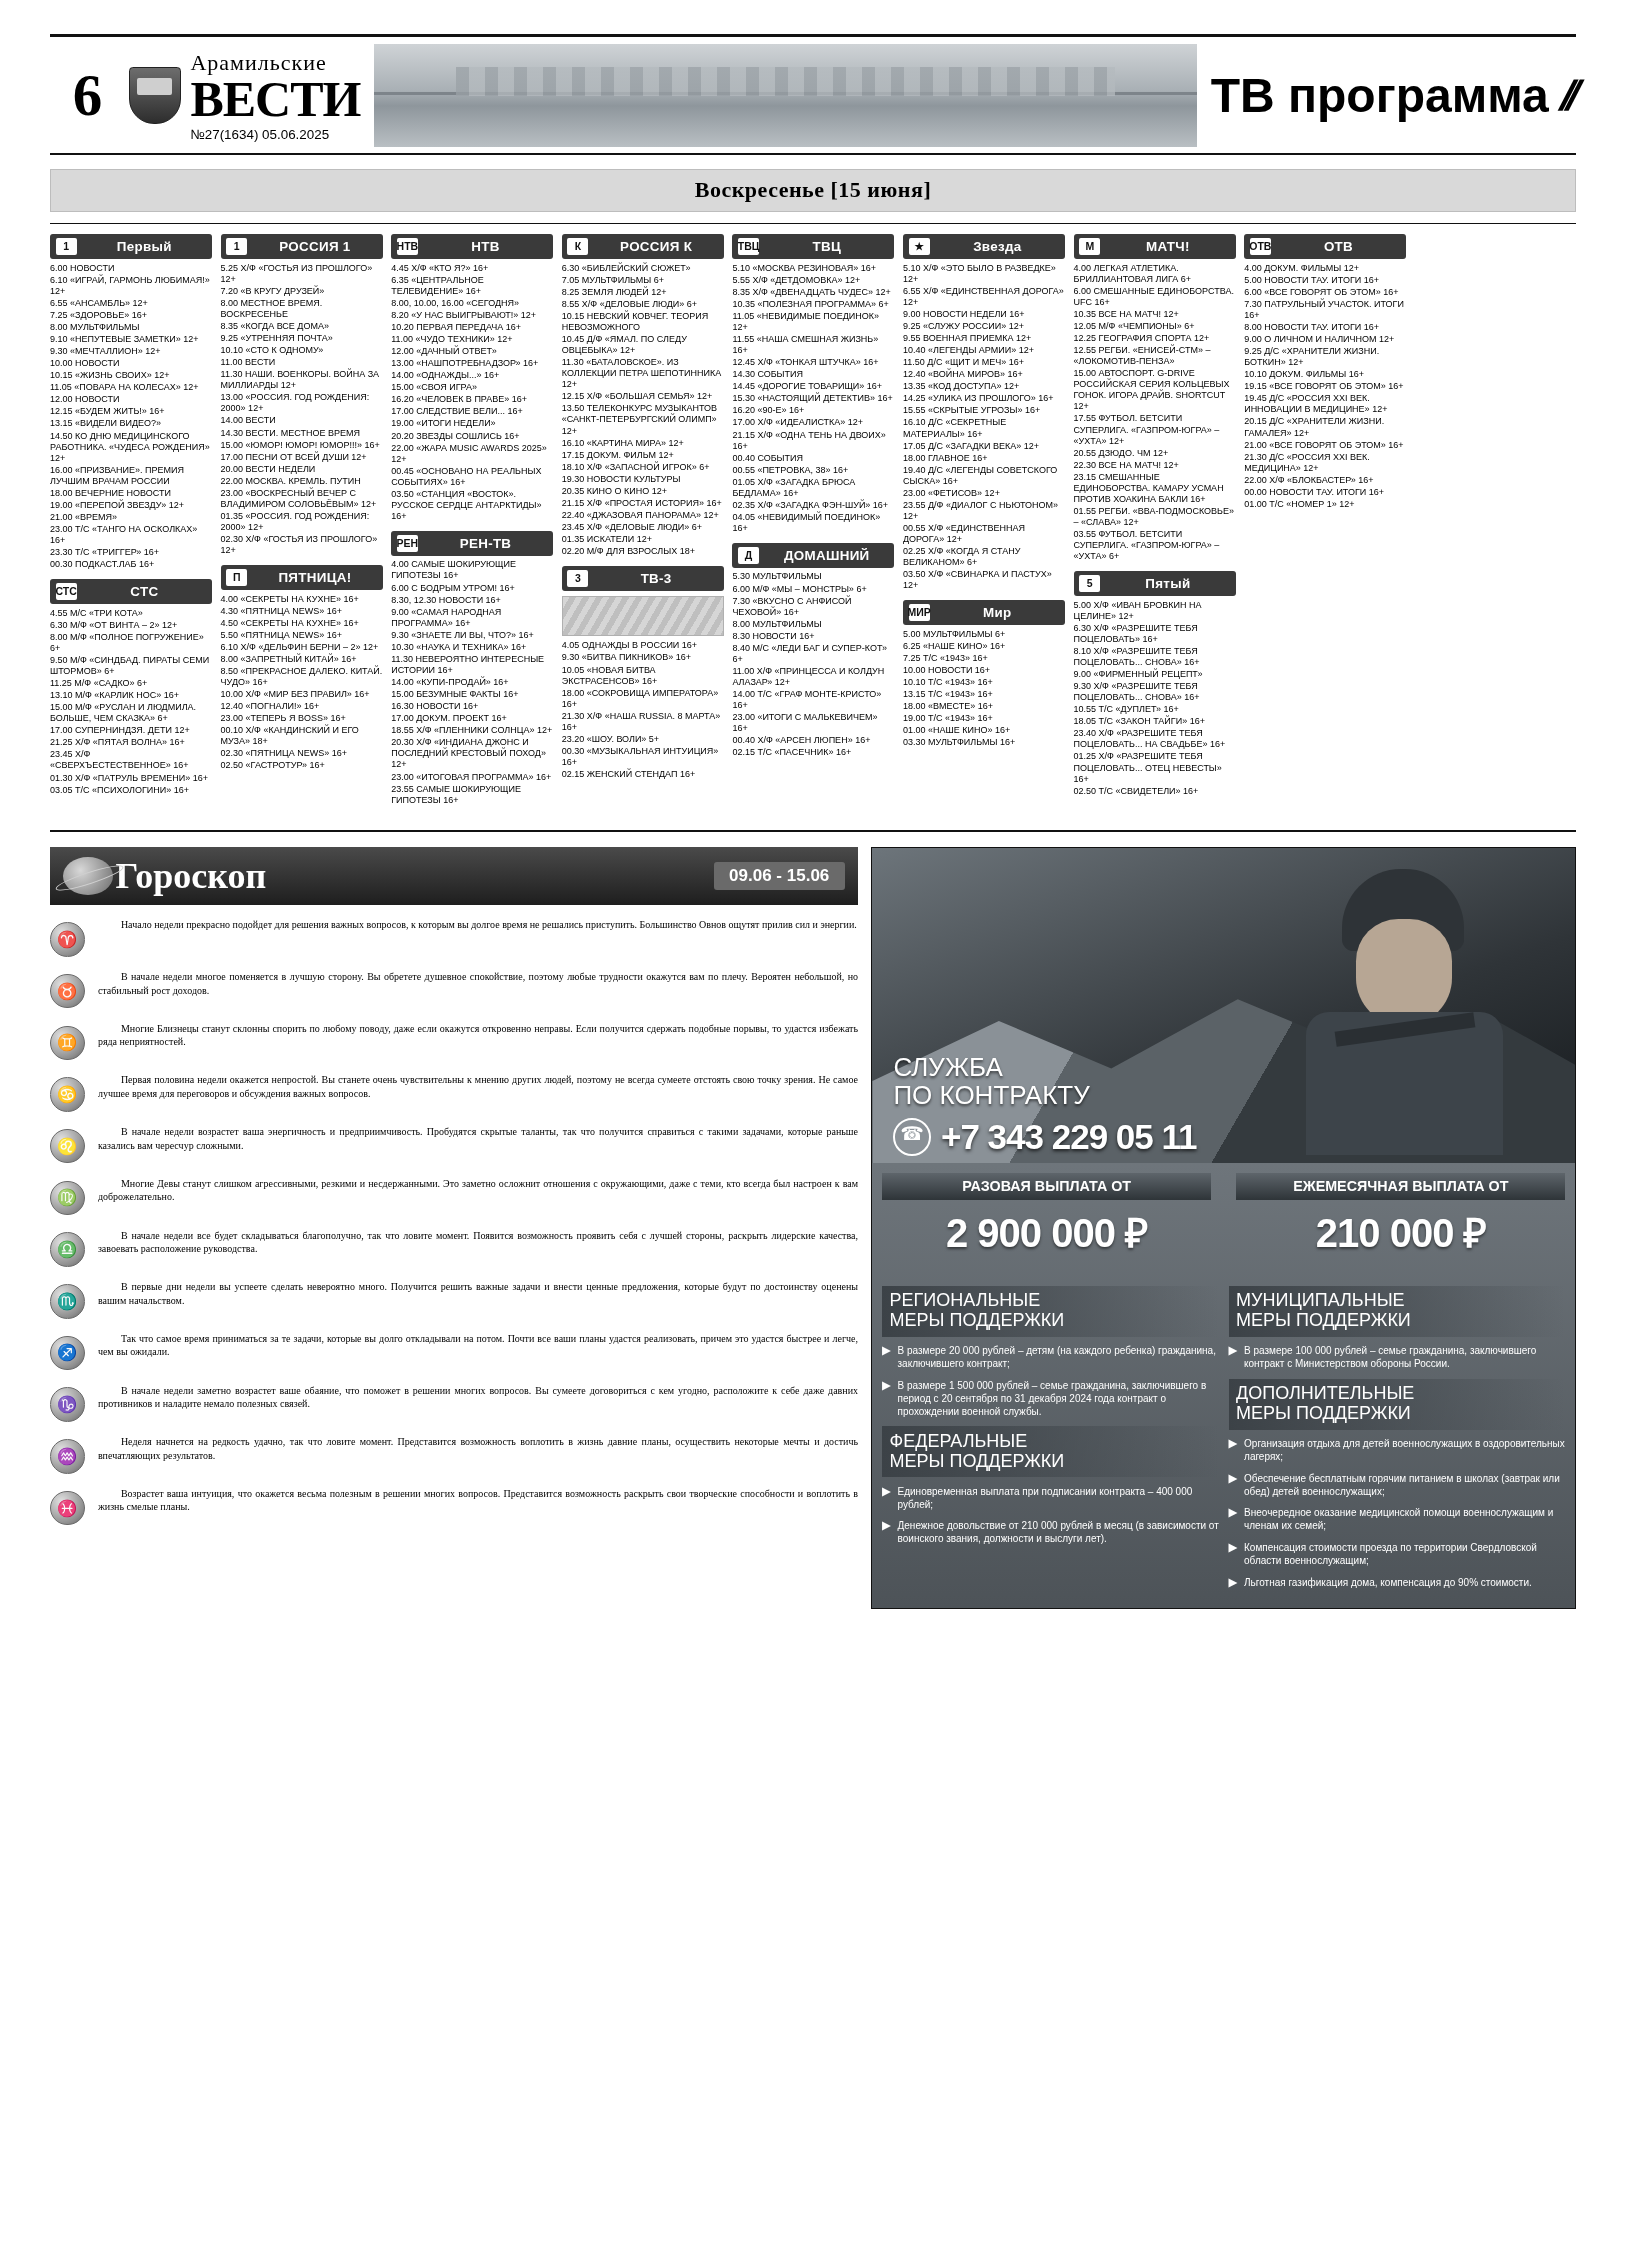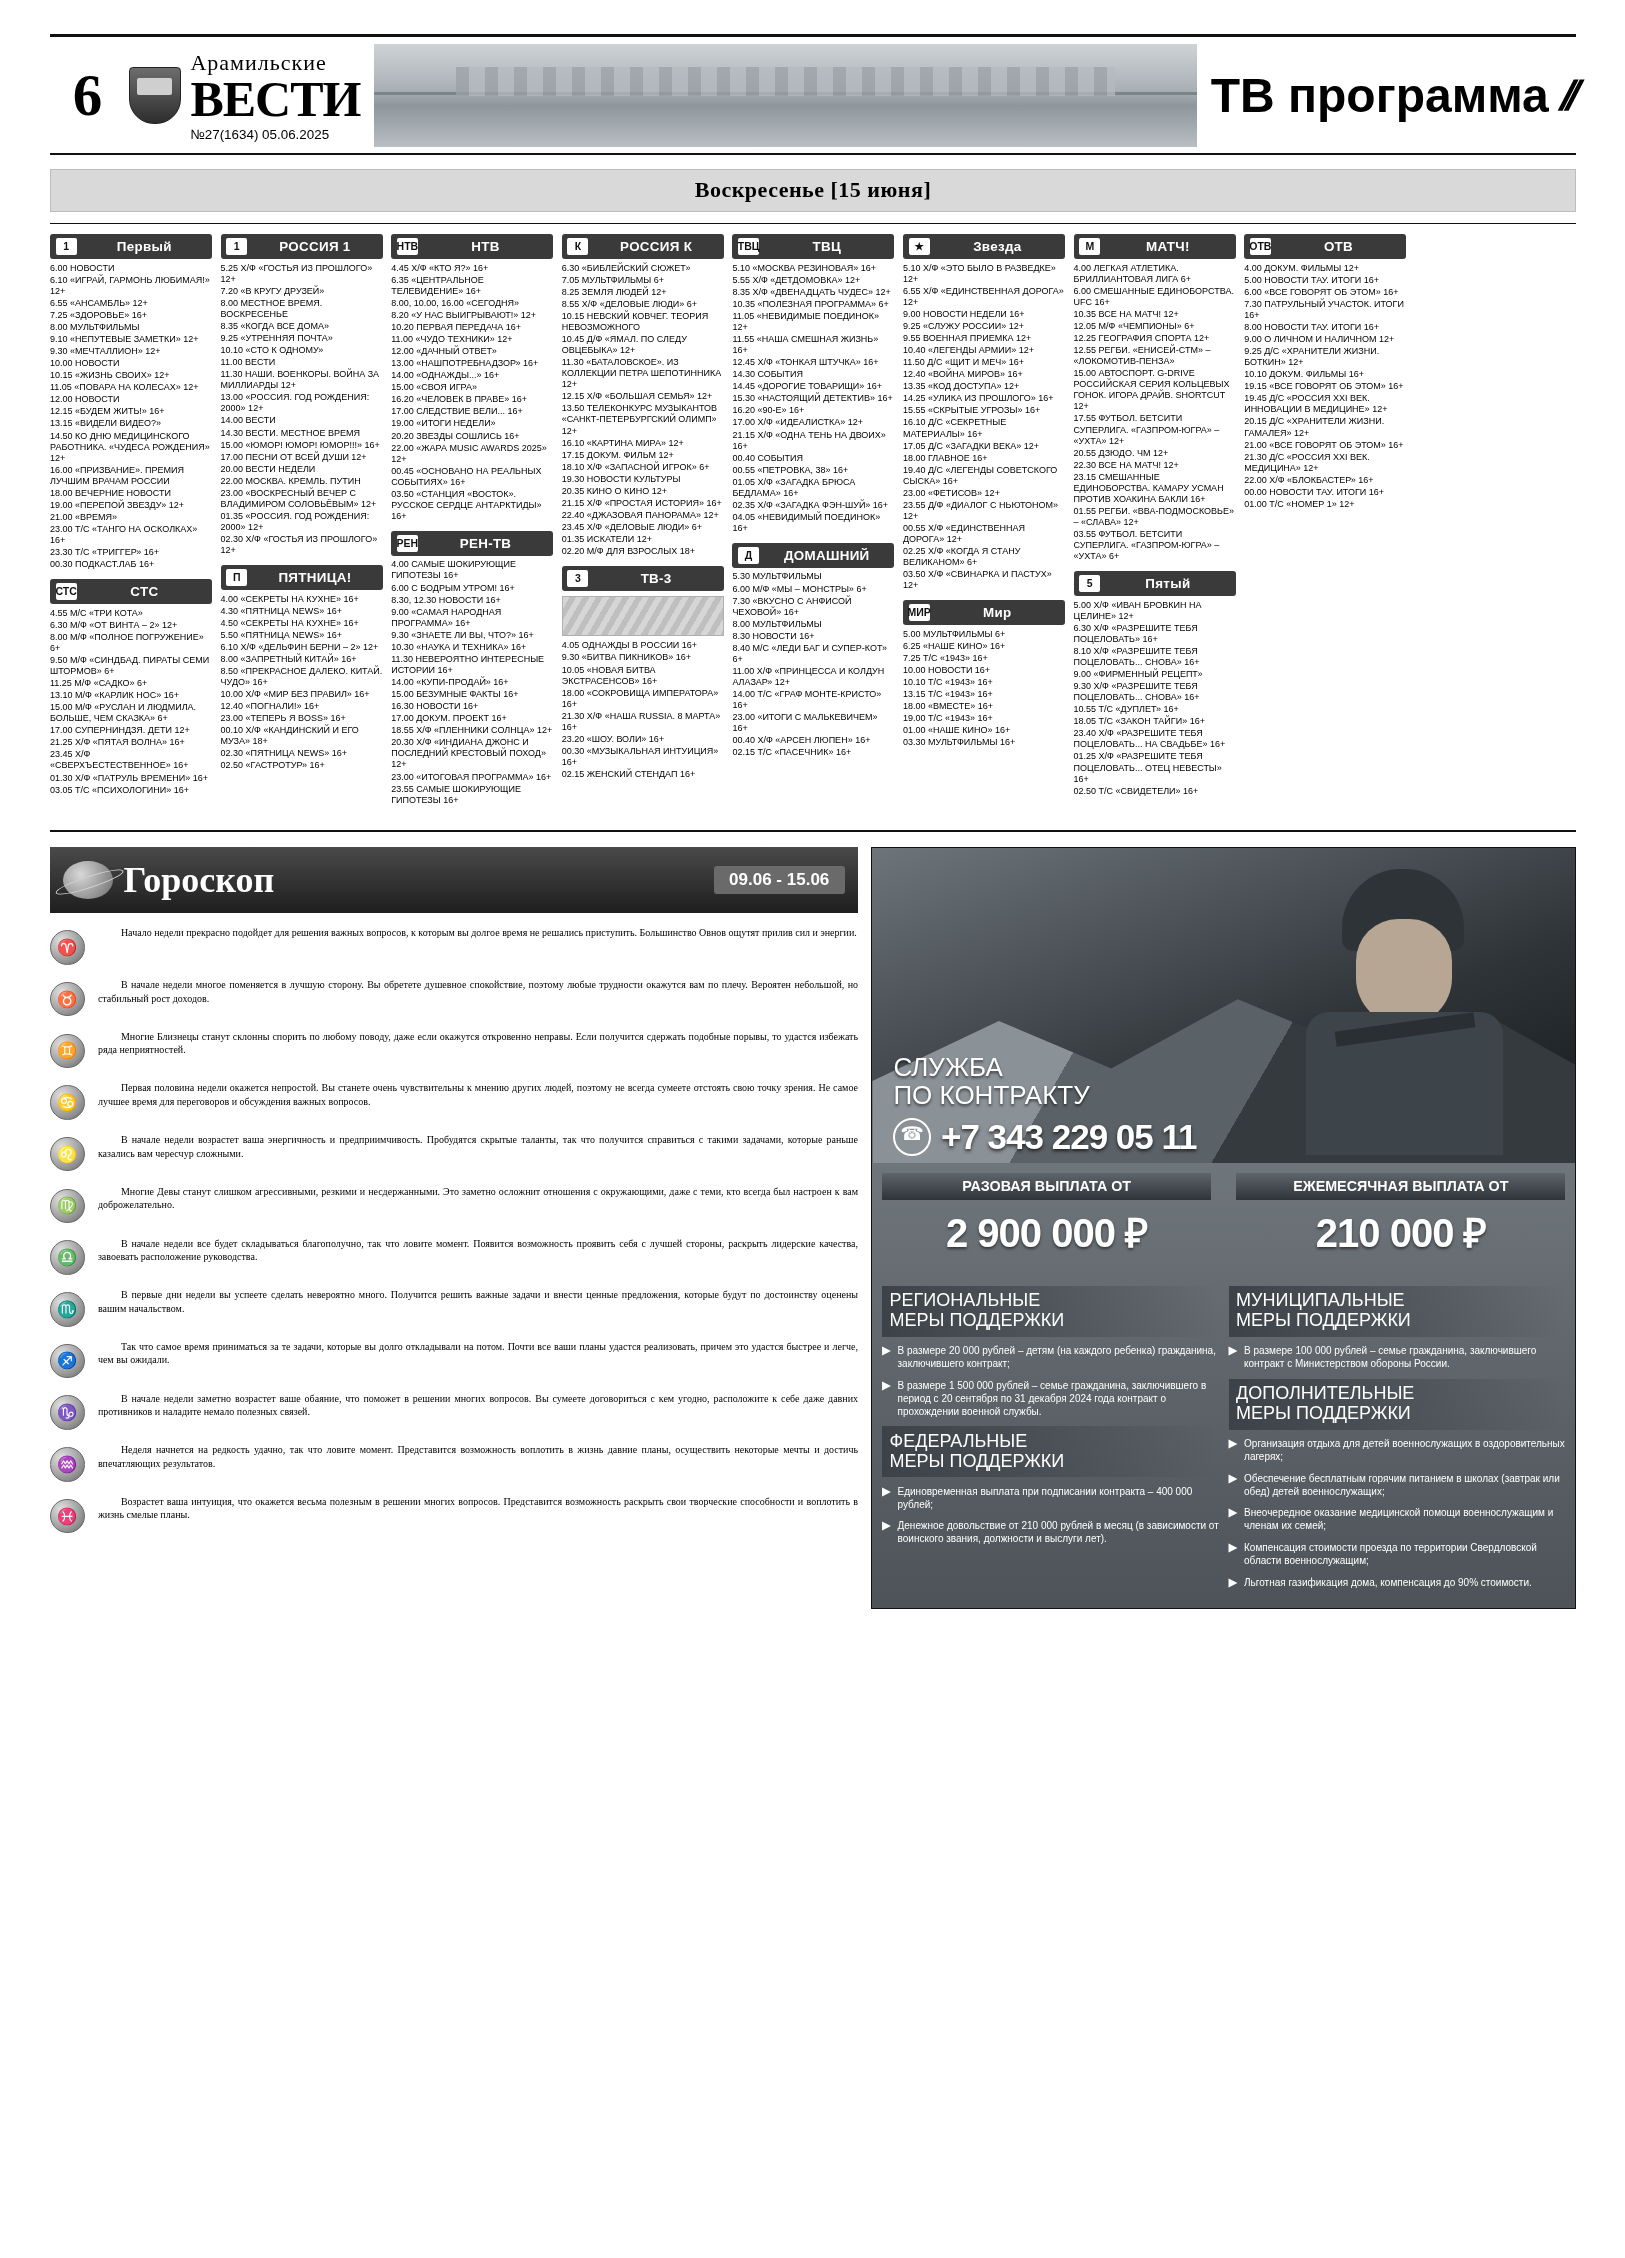--- a/index.html
+++ b/index.html
@@ -42,21 +42,21 @@
   .chanhdr{background:#3a3a3a;color:#fff;height:25px;display:flex;align-items:center;gap:5.7px;padding:0 5.7px;border-radius:2.9px;}
   .chanhdr .logo{width:21px;height:17px;background:#fff;color:#111;font-size:10.5px;font-weight:bold;display:flex;align-items:center;justify-content:center;border-radius:1.9px;}
   .chanhdr .nm{font-size:13.4px;font-weight:bold;letter-spacing:0.3px;flex:1;text-align:center;}
   .listing{font-size:9px;line-height:1.23;margin-top:3.8px;text-align:left;}
   .listing div{margin-bottom:1px;}
   .tvimg{height:38px;background:repeating-linear-gradient(120deg,#d6d6d6 0 5.7px,#bfbfbf 5.7px 11.5px);margin:4.8px 0;border:1px solid #b0b0b0;}
 
   
   .lower{display:flex;gap:13.4px;margin-top:23px;border-top:2.9px solid #111;padding-top:15.3px;}
   .horo{width:808px;}
-  .horo-hdr{display:flex;align-items:center;gap:10px;background:linear-gradient(180deg,#4a4a4a,#1e1e1e);height:66px;padding:0 13.4px;justify-content:space-between;}
+  .horo-hdr{display:flex;align-items:center;gap:2px;background:linear-gradient(180deg,#4a4a4a,#1e1e1e);height:58px;padding:0 13.4px;justify-content:space-between;}
   .planet{width:50px;height:38px;border-radius:50%;background:radial-gradient(circle at 35% 35%,#d8d8d8,#6a6a6a);position:relative;flex:none;}
   .planet:after{content:"";position:absolute;left:-9.6px;top:15.3px;width:69px;height:9.6px;border:1.9px solid #cfcfcf;border-radius:50%;transform:rotate(-18deg);}
   .horo-title{color:#fff;font-size:36px;font-weight:bold;font-family:"Liberation Serif",serif;flex:1;}
   .horo-dates{color:#fff;font-size:17px;font-weight:bold;background:#6a6a6a;padding:3.8px 15.3px;border-radius:2.9px;}
   .signs{margin-top:13.4px;}
   .sign{display:flex;gap:13.4px;margin-bottom:13.4px;}
   .sign .badge{width:32.5px;height:32.5px;border-radius:50%;flex:none;margin-top:3.8px;
       background:radial-gradient(circle at 32% 30%,#e2e2e2,#8e8e8e 70%,#5c5c5c);
       border:1px solid #6a6a6a;display:flex;align-items:center;justify-content:center;font-size:16.3px;color:#2a2a2a;}
   .sign p{margin:0;font-family:Liberation Serif, serif;font-size:10px;line-height:1.35;text-align:justify;text-indent:23px;}
@@ -304,21 +304,21 @@
               <div class="logo">3</div>
               <div class="nm">ТВ-3</div>
             </div>
             <div class="tvimg"></div>
             <div class="listing">
               <div>4.05 ОДНАЖДЫ В РОССИИ 16+</div>
               <div>9.30 «БИТВА ПИКНИКОВ» 16+</div>
               <div>10.05 «НОВАЯ БИТВА ЭКСТРАСЕНСОВ» 16+</div>
               <div>18.00 «СОКРОВИЩА ИМПЕРАТОРА» 16+</div>
               <div>21.30 Х/Ф «НАША RUSSIA. 8 МАРТА» 16+</div>
-              <div>23.20 «ШОУ. ВОЛИ» 16+</div>
+              <div>23.20 «ШОУ. ВОЛИ» 5+</div>
               <div>00.30 «МУЗЫКАЛЬНАЯ ИНТУИЦИЯ» 16+</div>
               <div>02.15 ЖЕНСКИЙ СТЕНДАП 16+</div>
             </div>
           </div>
         </div>
         <div class="chcol">
           <div class="chanblock">
             <div class="chanhdr">
               <div class="logo">ТВЦ</div>
               <div class="nm">ТВЦ</div>

